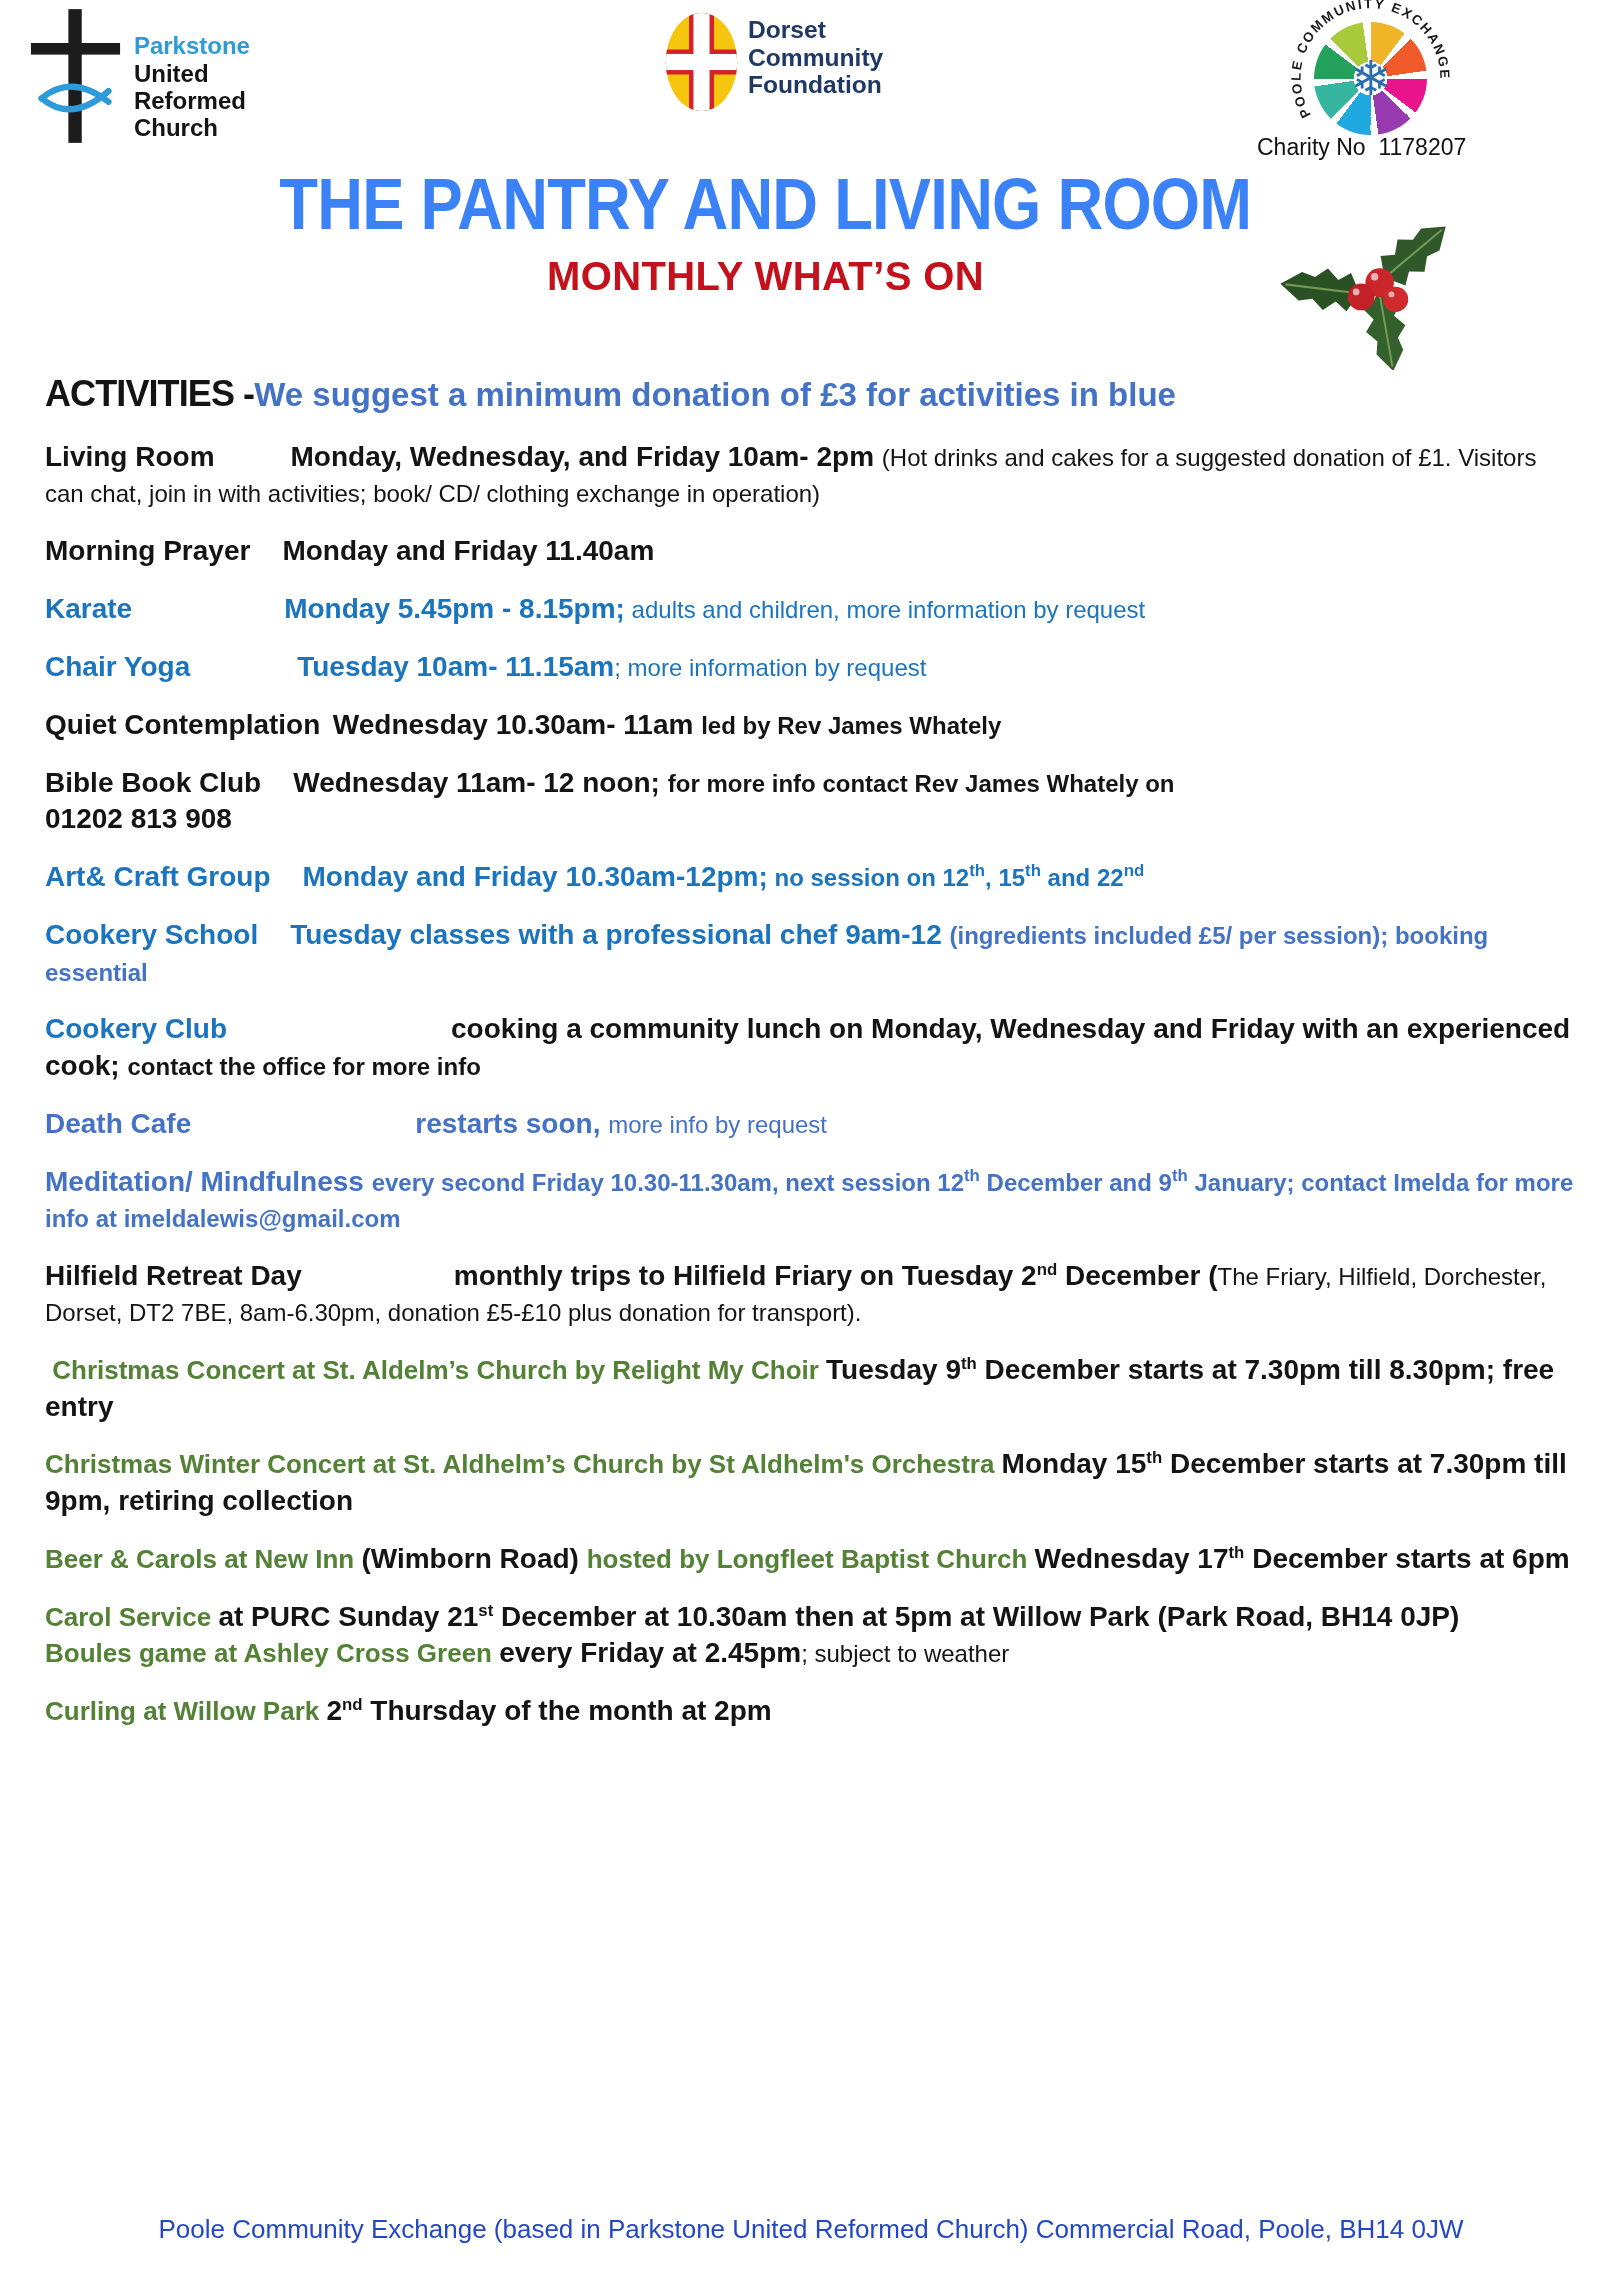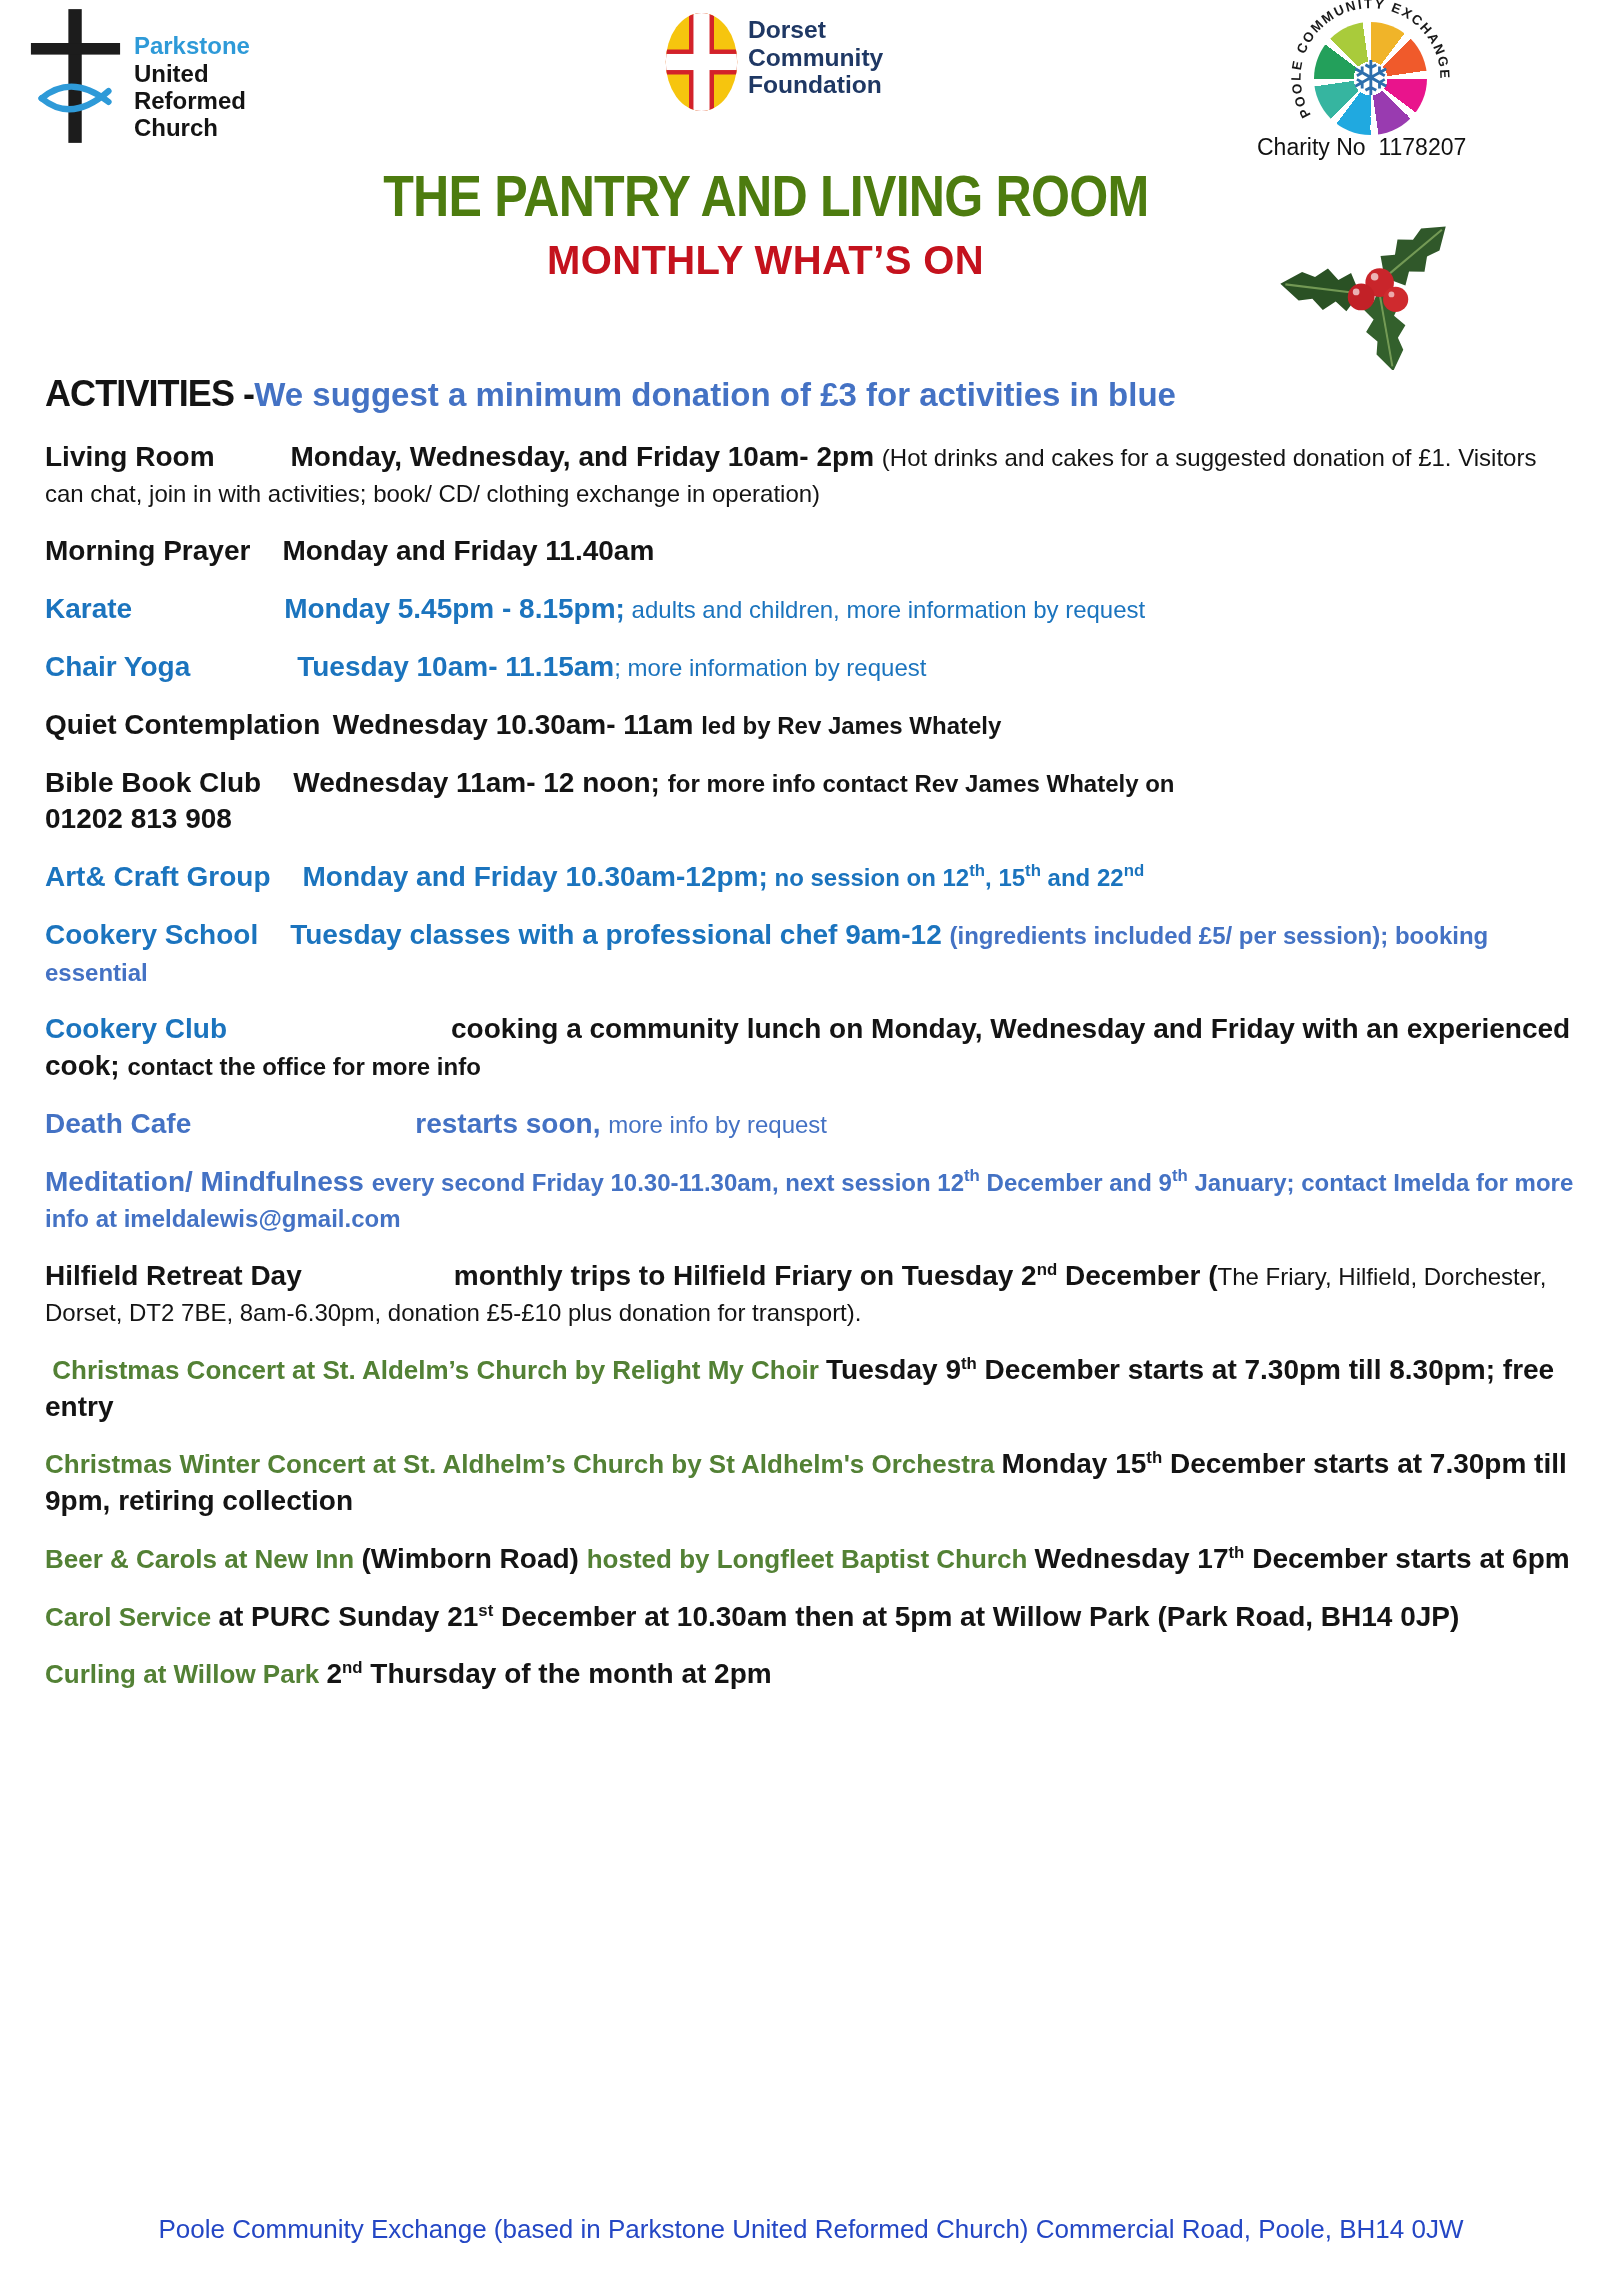--- a/index.html
+++ b/index.html
@@ -35,21 +35,21 @@
     font-family:"DejaVu Sans",sans-serif;font-size:48px;line-height:52px;color:#2d6fad;}
   .pce-textsvg{position:absolute;left:0;top:0;width:165px;height:136px;}
   .pce-textsvg text{font-family:"Liberation Sans",sans-serif;font-weight:bold;
     font-size:15px;letter-spacing:2.2px;fill:#1a1a1a;}
 
   .charity{position:absolute;left:1257px;top:134px;width:251px;font-size:23px;white-space:pre;color:#111;}
 
   .holly-svg{position:absolute;left:1275px;top:202px;width:211px;height:168px;}
 
   .titleblock{position:absolute;left:40px;top:163px;width:1451px;text-align:center;}
-  .main-title{font-size:57px;font-weight:bold;color:#4d7c0f;}
+  .main-title{font-size:72px;font-weight:bold;color:#3b82f6;}
   .main-title-inner{display:inline-block;transform:scaleX(.88);transform-origin:center;letter-spacing:-0.9px;}
   .subtitle{margin-top:7.2px;font-size:34px;font-weight:bold;color:#2583c6;}
   .subtitle .period{color:#141414;}
   .monthly{margin-top:9px;font-size:40px;font-weight:bold;color:#c4121d;letter-spacing:0.4px;}
 
   
   .list{margin:0 45px;}
   .row{white-space:pre-wrap;font-size:28px;line-height:1.3;margin:21.5px 0 0 0;}
   .list p:first-child{margin-top:1.8px;}
   .row.tight{margin-top:0;}
@@ -162,17 +162,18 @@
     <p class="row"><span class="run c-blu b">Art&amp; Craft Group</span><span class="tab tab-sm"></span><span class="run c-blu b">Monday and Friday 10.30am-12pm;</span><span class="run c-blu b s-m"> no session on 12</span><span class="run c-blu b s-m sup">th</span><span class="run c-blu b s-m">, 15</span><span class="run c-blu b s-m sup">th</span><span class="run c-blu b s-m"> and 22</span><span class="run c-blu b s-m sup">nd</span></p>
     <p class="row"><span class="run c-blu b">Cookery School</span><span class="tab tab-sm"></span><span class="run c-blu b">Tuesday classes with a professional chef 9am-12 </span><span class="run c-sb b s-m">(ingredients included £5/ per session); booking essential</span></p>
     <p class="row"><span class="run c-blu b">Cookery Club</span><span class="tab tab-xxl"></span><span class="run c-blk b">cooking a community lunch on Monday, Wednesday and Friday with an experienced cook; </span><span class="run c-blk b s-m">contact the office for more info</span></p>
     <p class="row"><span class="run c-sb b">Death Cafe</span><span class="tab tab-xxl"></span><span class="run c-sb b">restarts soon, </span><span class="run c-sb s-m">more info by request</span></p>
     <p class="row"><span class="run c-sb b">Meditation/ Mindfulness </span><span class="run c-sb b s-m">every second Friday 10.30-11.30am, next session 12</span><span class="run c-sb b s-m sup">th</span><span class="run c-sb b s-m"> December and 9</span><span class="run c-sb b s-m sup">th</span><span class="run c-sb b s-m"> January; </span><span class="run c-sb b s-m">contact Imelda for more info at imeldalewis@gmail.com</span></p>
     <p class="row"><span class="run c-blk b">Hilfield Retreat Day</span><span class="tab tab-xl"></span><span class="run c-blk b">monthly trips to Hilfield Friary on Tuesday 2</span><span class="run c-blk b sup">nd</span><span class="run c-blk b"> December (</span><span class="run c-blk s-m">The Friary, Hilfield, Dorchester, Dorset, DT2 7BE, 8am-6.30pm, donation £5-£10 plus donation for transport).</span></p>
     <p class="row"><span class="run c-grn b s-ml"> Christmas Concert at St. Aldelm’s Church by Relight My Choir </span><span class="run c-blk b">Tuesday 9</span><span class="run c-blk b sup">th</span><span class="run c-blk b"> December starts at 7.30pm till 8.30pm; free entry</span></p>
     <p class="row"><span class="run c-grn b s-ml">Christmas Winter Concert at St. Aldhelm’s Church by St Aldhelm's Orchestra </span><span class="run c-blk b">Monday 15</span><span class="run c-blk b sup">th</span><span class="run c-blk b"> December starts at 7.30pm till 9pm, retiring collection</span></p>
     <p class="row"><span class="run c-grn b s-ml">Beer &amp; Carols at New Inn </span><span class="run c-blk b">(Wimborn Road) </span><span class="run c-grn b s-ml">hosted by Longfleet Baptist Church </span><span class="run c-blk b">Wednesday 17</span><span class="run c-blk b sup">th</span><span class="run c-blk b"> December starts at 6pm</span></p>
     <p class="row"><span class="run c-grn b s-ml">Carol Service </span><span class="run c-blk b">at PURC Sunday 21</span><span class="run c-blk b sup">st</span><span class="run c-blk b"> December at 10.30am then at 5pm at Willow Park (Park Road, BH14 0JP)</span></p>
+    <p class="row tight"><span class="run c-grn b s-ml">Boules game at Ashley Cross Green </span><span class="run c-blk b">every Friday at 2.45pm</span><span class="run c-blk s-m">; subject to weather</span></p>
     <p class="row"><span class="run c-grn b s-ml">Curling at Willow Park </span><span class="run c-blk b">2</span><span class="run c-blk b sup">nd</span><span class="run c-blk b"> Thursday of the month at 2pm</span></p>
   </div>
 
 <div class="footer">Poole Community Exchange (based in Parkstone United Reformed Church) Commercial Road, Poole, BH14 0JW</div>
 
 
 </body></html>

